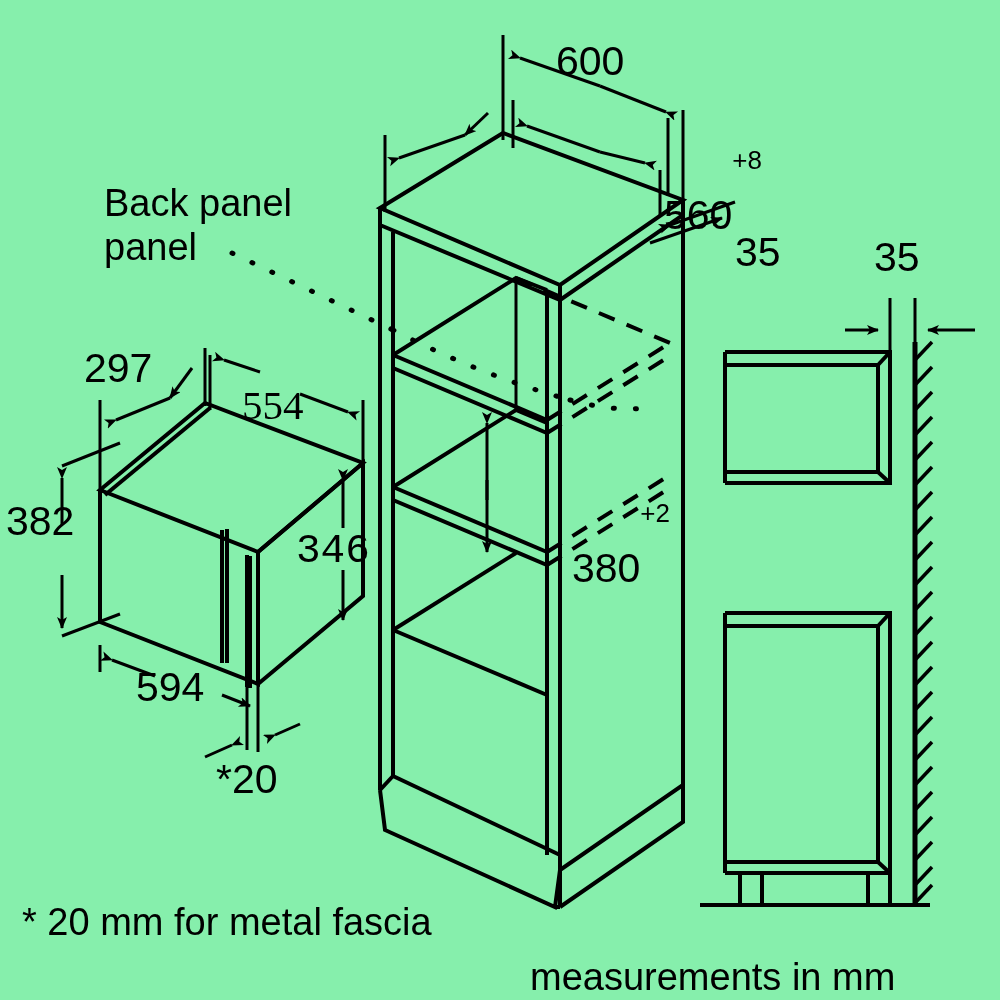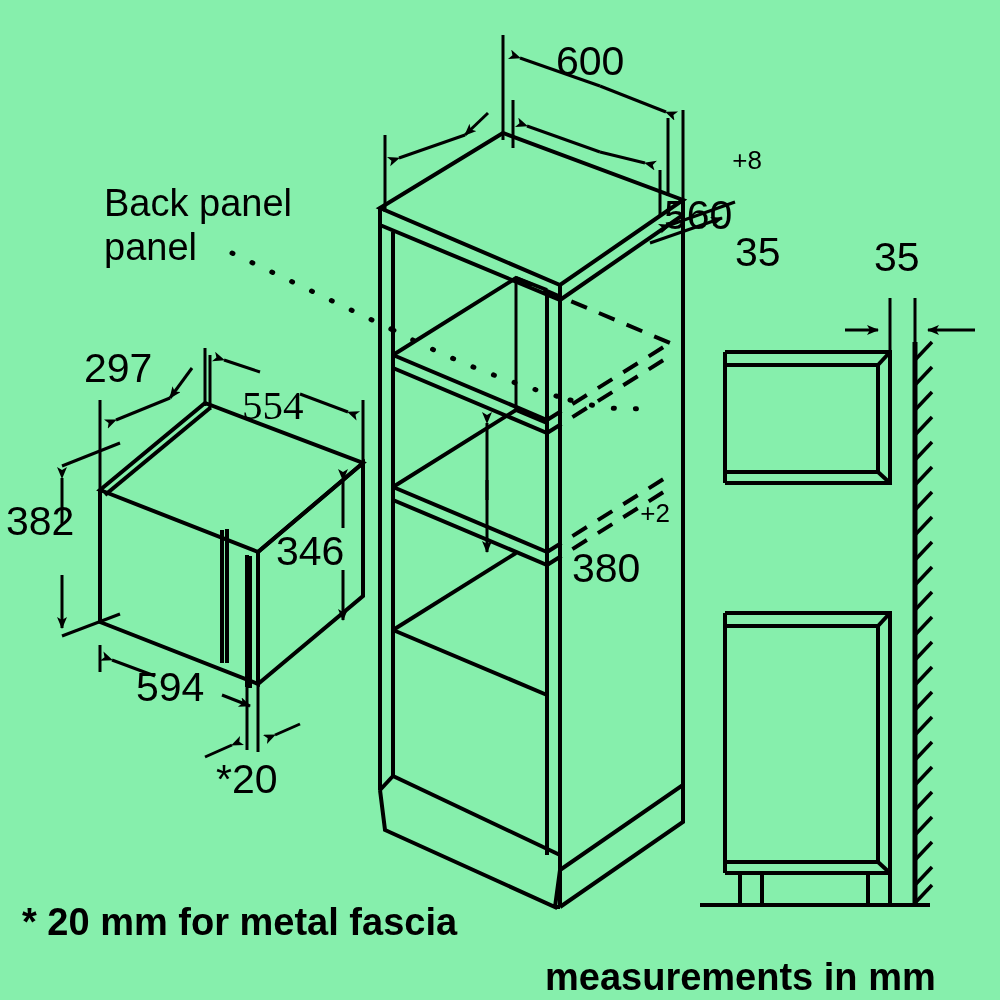--- a/index.html
+++ b/index.html
@@ -24,21 +24,21 @@
   }
   .lbl {
     position: absolute;
     color: #000000;
     font-family: "Liberation Sans", sans-serif;
     white-space: pre;
     line-height: 1.05;
   }
   .dim-num { font-size: 41px; letter-spacing: 0px; }
   .note    { font-size: 38px; }
-  .foot    { font-size: 38px; font-weight: bold; }
+  .foot    { font-size: 38px; }
   .sup-wrap { position: relative; display: inline-block; }
   .sup-wrap > .sup-txt {
     position: absolute;
     left: 100%;
     top: -4px;
     font-size: 26px;
   }
 </style>
 </head>
 <body>
@@ -275,32 +275,32 @@
 
   <div class="lbl note" style="left:104px; top:184px;">Back panel</div>
   <div class="lbl note" style="left:104px; top:228px;">panel</div>
 
   <div class="lbl dim-num" style="left:84px; top:332px;margin-top:15px;">297</div>
 
   <div class="lbl dim-num" style="left:242px; top:384px;font-family:Liberation Serif, serif;">554</div>
 
   <div class="lbl dim-num" style="left:6px; top:500px;">382</div>
 
-  <div class="lbl dim-num" style="left:276px; top:530px;">346</div>
+  <div class="lbl dim-num" style="left:296px; top:530px;font-family:Liberation Mono, monospace;">346</div>
 
   <div class="lbl dim-num" style="left:136px; top:666px;">594</div>
 
   <div class="lbl dim-num" style="left:216px; top:758px;">*20</div>
 
   <div class="lbl dim-num" style="left:458px; top:461px;">
     <span class="sup-wrap">
       <span>380</span>
       <span class="sup-txt">+2</span>
     </span>
   </div>
 
   <div class="lbl dim-num" style="left:874px; top:236px;">35</div>
 
   <div class="lbl foot" style="left:22px; top:903px;">* 20 mm for metal fascia</div>
 
-  <div class="lbl foot" style="left:530px; top:958px;margin-left:15px;">measurements in mm</div>
+  <div class="lbl foot" style="left:530px; top:958px;">measurements in mm</div>
 
 </div>
 
 </body></html>

